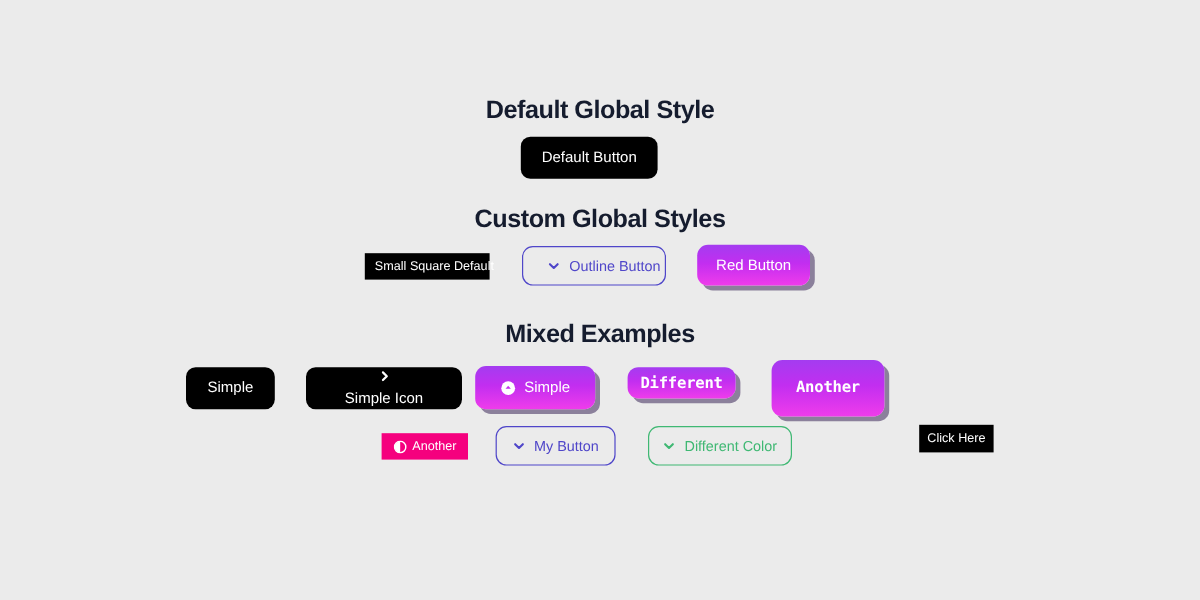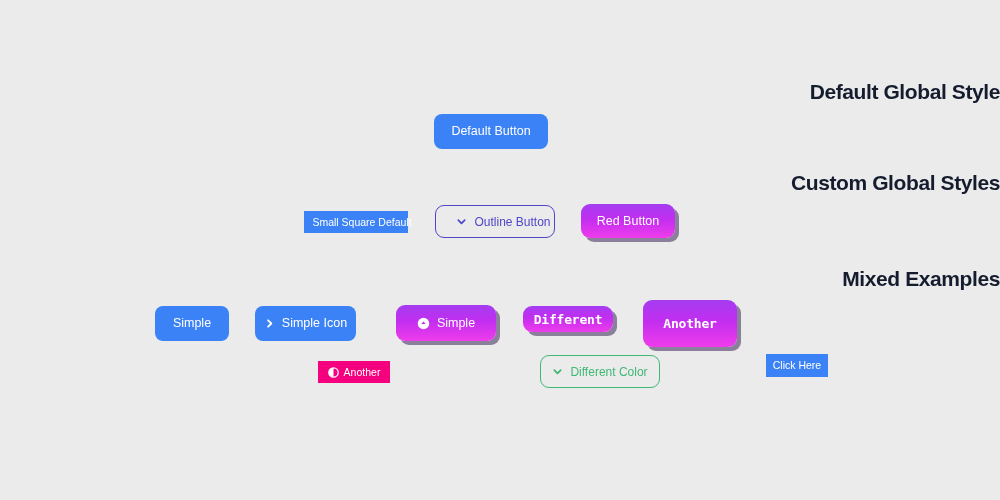--- a/index.html
+++ b/index.html
@@ -16,21 +16,21 @@
     position: relative;
     width: 1000px;
     height: 500px;
     background: #ebebeb;
   }
 
   .section-title {
     position: absolute;
     width: 1000px;
     left: 0;
-    text-align: right;
+    text-align: center;
     font-family: "Liberation Sans", sans-serif;
     font-weight: bold;
     font-size: 21px;
     letter-spacing: -0.4px;
     color: #151c2e;
     white-space: nowrap;
   }
 
   .title-1 { top: 80px; }
   .title-2 { top: 171px; }
@@ -46,21 +46,21 @@
     border: none;
     cursor: pointer;
     font-family: "Liberation Sans", sans-serif;
     white-space: nowrap;
     line-height: 1;
     text-decoration: none;
   }
 
   
   .green {
-    background: #3b82f6;
+    background: #000000;
     color: #ffffff;
   }
 
   
   .b-default {
     left: 434px; top: 114px;
     width: 114px; height: 35px;
     border-radius: 8px;
     font-size: 12.5px;
   }
@@ -78,23 +78,24 @@
   .b-simple {
     left: 155px; top: 306px;
     width: 74px; height: 35px;
     border-radius: 8px;
     font-size: 12.5px;
   }
 
   
   .b-simpleicon {
     left: 255px; top: 306px;
-    width: 101px; height: 35px;
+    width: 130px; height: 35px;
     border-radius: 8px;
     font-size: 12.5px;
+    flex-direction: column;
   }
 
   
   .b-clickhere {
     left: 766px; top: 312px;
     width: 62px; height: 23px;
     border-radius: 0;
     font-size: 10.5px;
     margin-top: 42px;
   }
@@ -269,23 +270,31 @@
   <button class="btn b-another-pink">
     <span class="icon">
       <svg width="11" height="11" viewBox="0 0 14 14">
         <circle cx="7" cy="7" r="6" fill="none" stroke="currentColor" stroke-width="1.6"></circle>
         <path d="M7 1.2 A5.8 5.8 0 0 0 7 12.8 Z" fill="currentColor"></path>
       </svg>
     </span>
     <span>Another</span>
   </button>
 
-
-  <button class="btn b-diffcolor">
+  <button class="btn outline b-mybutton">
     <span class="icon">
       <svg width="11" height="11" viewBox="0 0 12 12" fill="none">
         <path d="M2.5 4.5 L6 8 L9.5 4.5" stroke="currentColor" stroke-width="1.9" stroke-linecap="round" stroke-linejoin="round"></path>
       </svg>
     </span>
+    <span>My Button</span>
+  </button>
+
+  <button class="btn b-diffcolor">
+    <span class="icon">
+      <svg width="11" height="11" viewBox="0 0 12 12" fill="none">
+        <path d="M2.5 4.5 L6 8 L9.5 4.5" stroke="currentColor" stroke-width="1.9" stroke-linecap="round" stroke-linejoin="round"></path>
+      </svg>
+    </span>
     <span>Different Color</span>
   </button>
 
 </div>
 
 </body></html>

